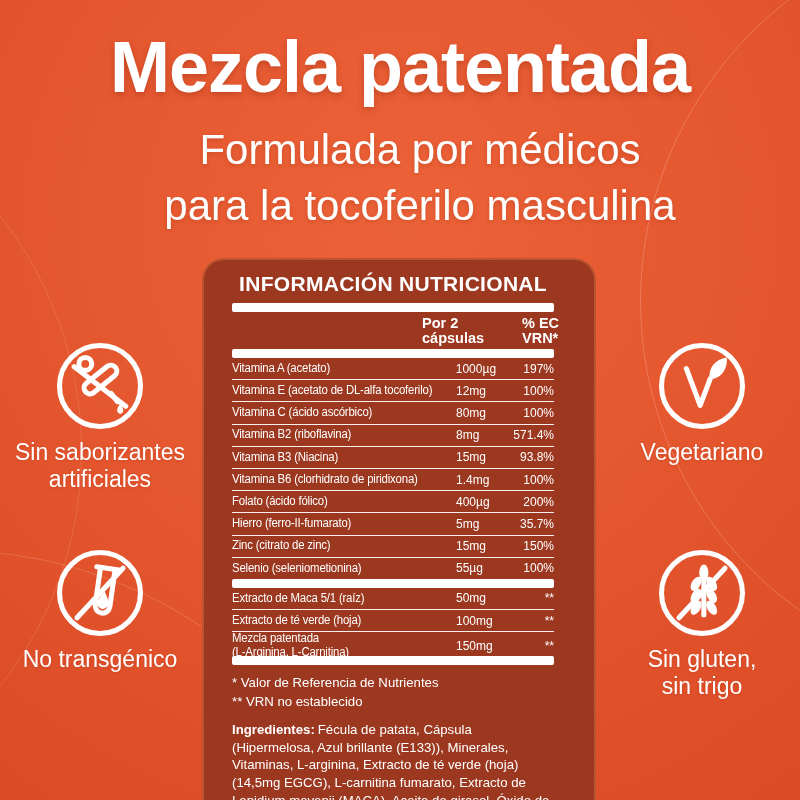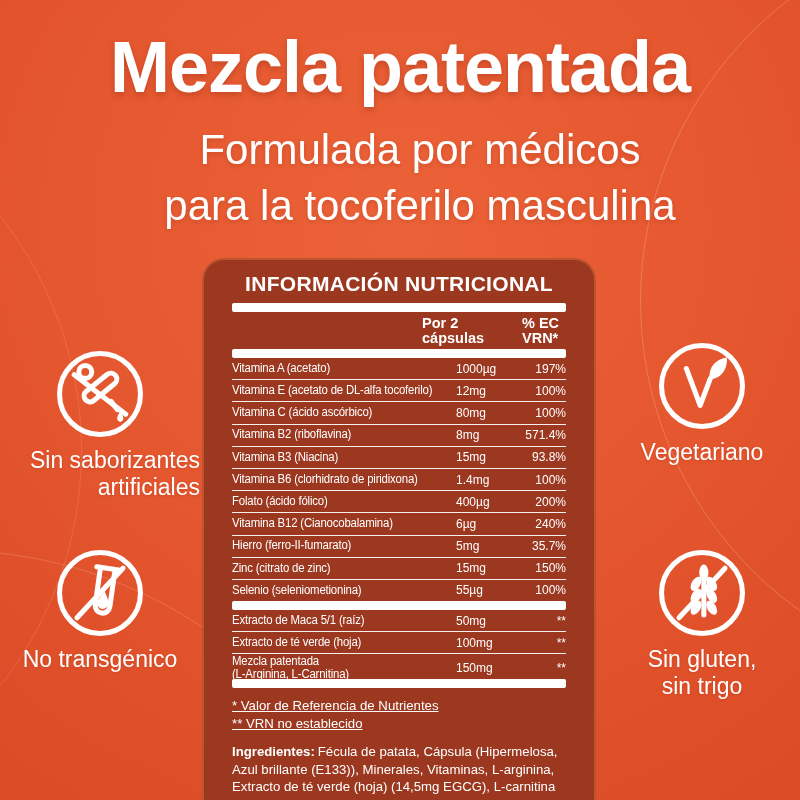--- a/index.html
+++ b/index.html
@@ -23,50 +23,50 @@
     text-shadow:0 3px 6px rgba(120,30,5,.30);
   }
   .hero .sub{font-size:42px;font-weight:500;line-height:1.33;margin-top:14px;
     text-shadow:0 2px 4px rgba(120,30,5,.22);margin-left:40px;}
 
   
   .panel{
     position:absolute;left:202px;top:258px;width:394px;height:542px;
     background:#9c3820;border:2px solid #bd5430;border-bottom:none;
     border-radius:22px 22px 0 0;box-sizing:border-box;
-    padding:10px 28px 0 28px;
+    padding:10px 40px 0 28px;
   }
   .np-title{text-align:center;font-size:21px;font-weight:800;letter-spacing:.3px;margin-top:2px;}
   .bar{height:9px;background:#fff;border-radius:2px;}
   .bar.b1{margin-top:7px;}
   .colheads{position:relative;height:37px;font-size:14.5px;font-weight:700;line-height:15px;}
   .colheads .ch{position:absolute;top:4px;text-align:left;white-space:pre-line;}
   .ch-amt{left:190px;width:92px;}
   .ch-pct{left:290px;width:58px;}
 
   .rows .row{
     display:flex;align-items:center;height:21.2px;font-size:12px;font-weight:500;
     border-bottom:1px solid rgba(255,255,255,.92);
   }
   .rows .row:last-child{border-bottom:none;}
   .cell-name{width:224px;white-space:pre-line;letter-spacing:-.2px;transform:scaleX(.95);transform-origin:0 50%;line-height:13.5px;}
   .cell-amt{flex:1;text-align:left;}
   .cell-pct{width:58px;text-align:right;}
   .row-tall{height:37px;align-items:flex-start;padding-top:3px;}
 
-  .footnotes{margin-top:9px;font-size:13.2px;font-weight:500;line-height:1.42;text-decoration:underline;}
+  .footnotes{margin-top:9px;font-size:13.2px;font-weight:500;line-height:1.42;}
   .ingredients{margin-top:9px;font-size:13.2px;line-height:1.34;}
   .ingredients b{font-weight:700;margin-right:3px;margin-top:35px;}
 
   
   .feature{position:absolute;width:200px;text-align:center;}
   .feature svg{display:block;margin:0 auto;}
   .feature .lbl{font-size:23px;font-weight:500;line-height:1.18;margin-top:7px;
     text-shadow:0 1px 3px rgba(120,30,5,.2);}
-  .f1{left:0;top:348px;text-align:right;}
+  .f1{left:0;top:340px;}
   .f2{left:602px;top:340px;}
   .f3{left:0;top:547px;}
   .f4{left:602px;top:547px;}
   .ic{stroke:#fff;fill:none;stroke-width:5.5;stroke-linecap:round;stroke-linejoin:round;}
 </style>
 </head>
 <body>
 
 <div class="stage">
   <div class="arc arc1"></div>
@@ -181,25 +181,20 @@
           <span class="cell-name">Vitamina B6 (clorhidrato de piridixona)</span>
           <span class="cell-amt">1.4mg</span>
           <span class="cell-pct">100%</span>
         </div>
         <div class="row">
           <span class="cell-name">Folato (ácido fólico)</span>
           <span class="cell-amt">400µg</span>
           <span class="cell-pct">200%</span>
         </div>
         <div class="row">
-          <span class="cell-name">Vitamina B12 (Cianocobalamina)</span>
-          <span class="cell-amt">6µg</span>
-          <span class="cell-pct">240%</span>
-        </div>
-        <div class="row">
           <span class="cell-name">Hierro (ferro-II-fumarato)</span>
           <span class="cell-amt">5mg</span>
           <span class="cell-pct">35.7%</span>
         </div>
         <div class="row">
           <span class="cell-name">Zinc (citrato de zinc)</span>
           <span class="cell-amt">15mg</span>
           <span class="cell-pct">150%</span>
         </div>
         <div class="row">

